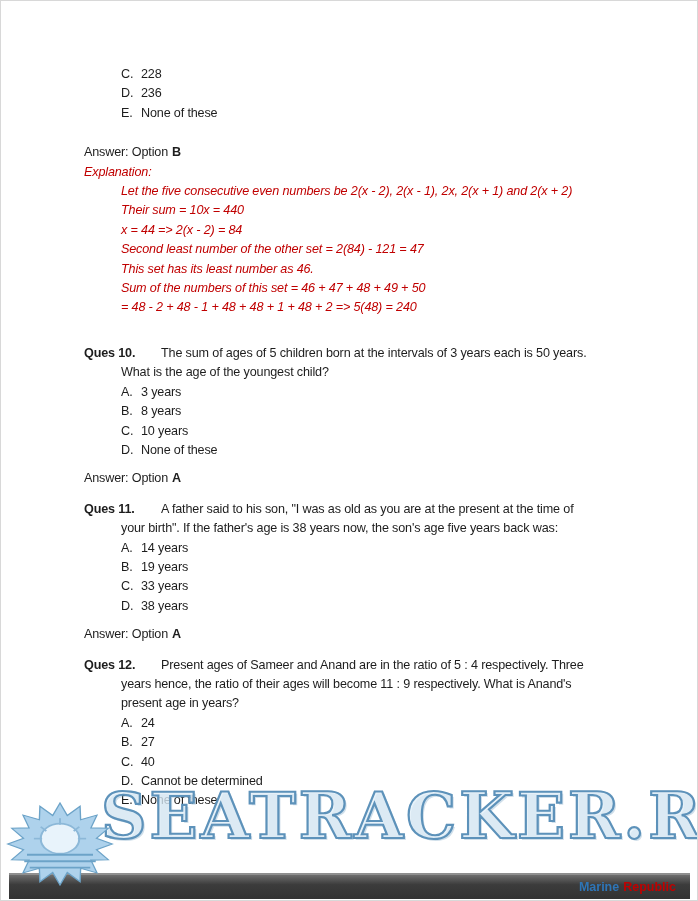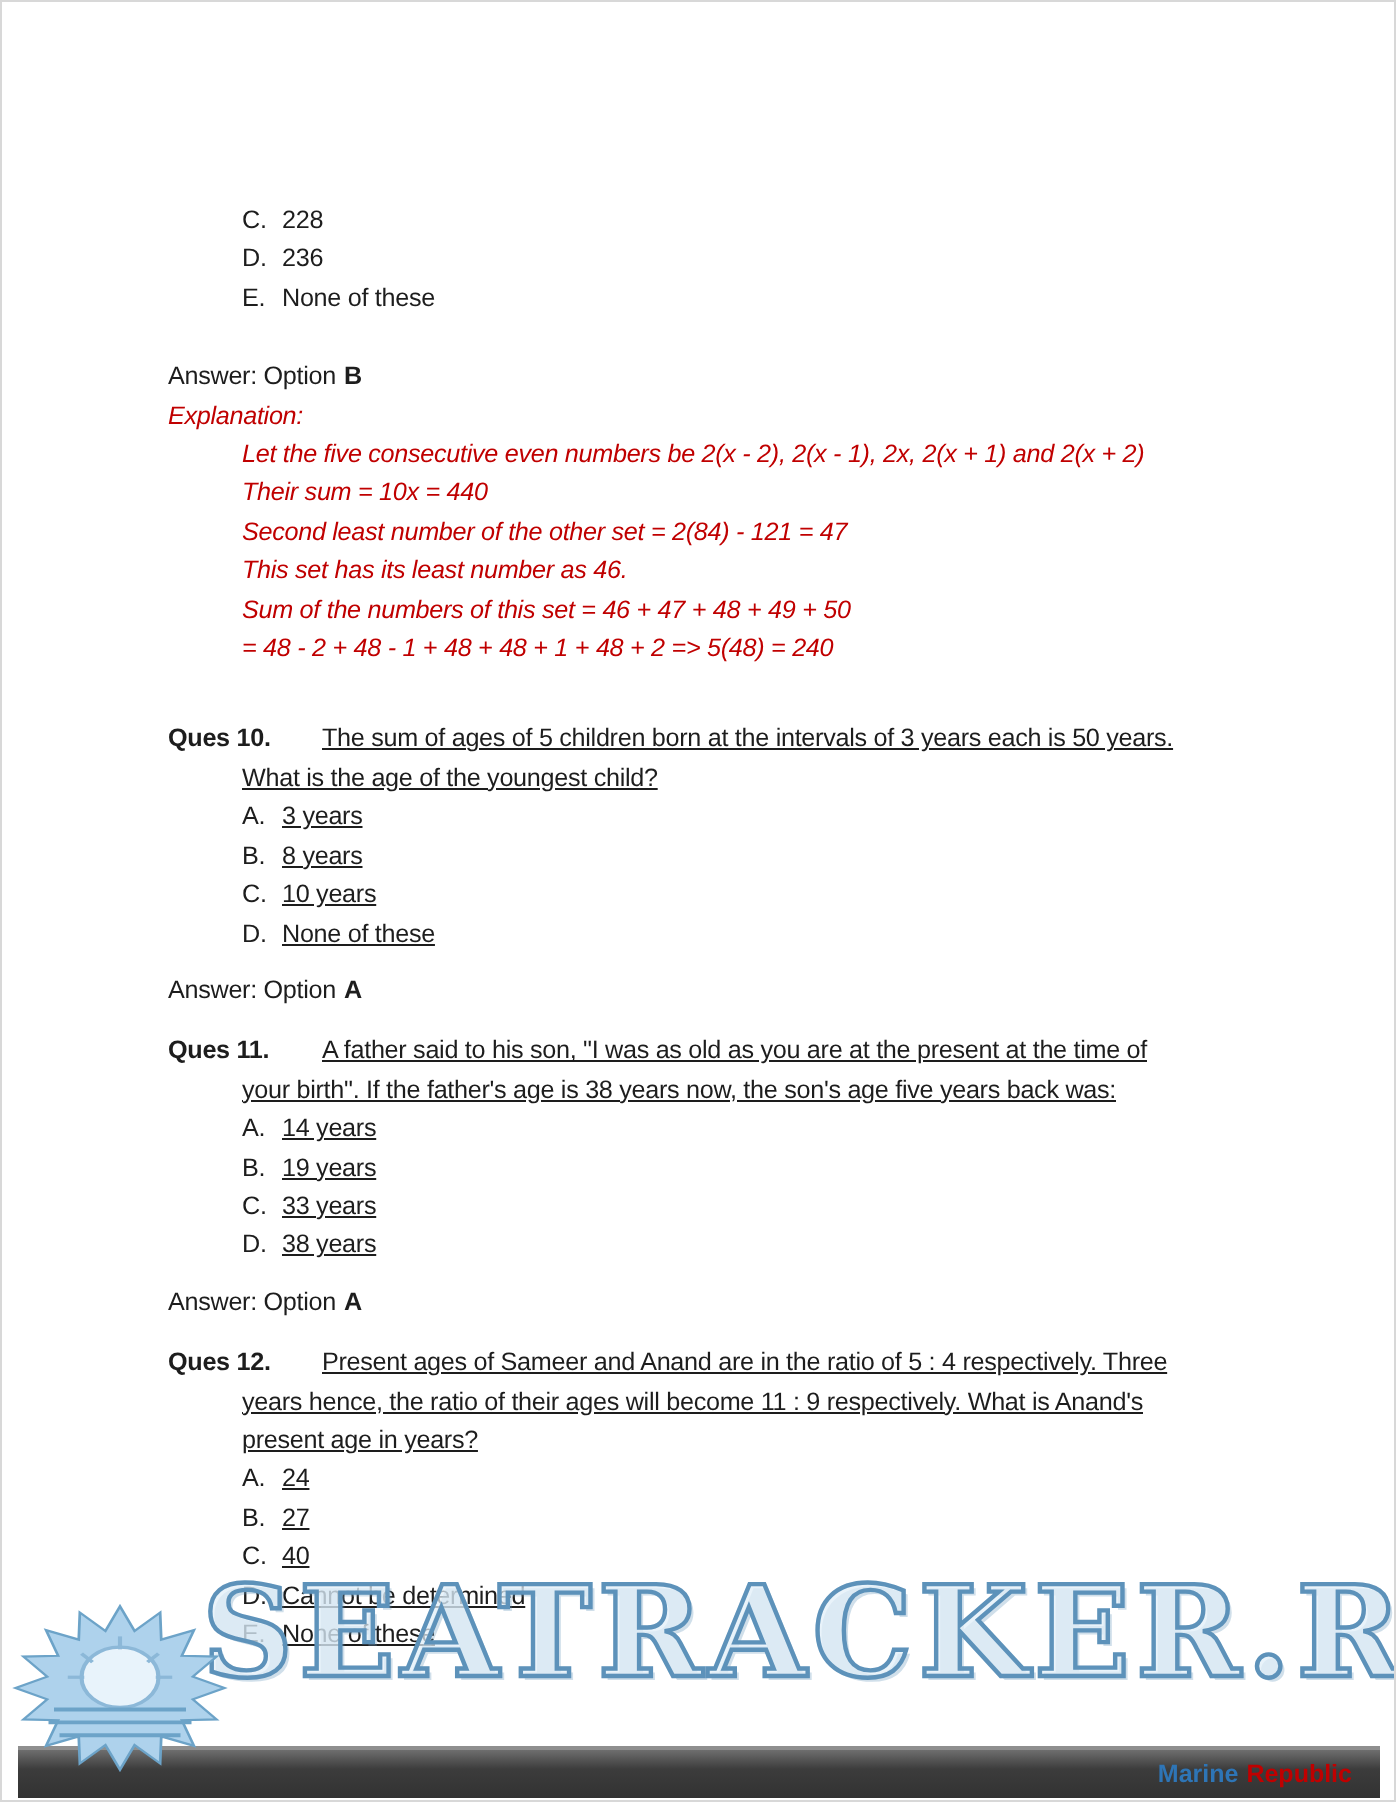--- a/index.html
+++ b/index.html
@@ -9,29 +9,29 @@
     position: relative;
     overflow: hidden;
     font-family: "Liberation Sans", sans-serif;
     font-size: 12.6px;
     letter-spacing: -0.15px;
     line-height: 19.4px;
     color: #1d1d1d;
     border: 1px solid #d8d8d8;
   }
   .content { position: absolute; left: 83px; top: 0; width: 548px; }
-  .prev-block { padding-top: 100px; }
+  .prev-block { padding-top: 64px; }
   .indent { margin-left: 37px; }
   .opt { white-space: nowrap; }
   .opt .lbl { display: inline-block; width: 20px; }
   .answer { margin-top: 9px; }
   .answer.tight { margin-top: 20px; }
   .answer .val { font-weight: bold; margin-left: 4px; }
   .expl { color: #c00000; font-style: italic; white-space: nowrap; }
-  .question { margin-left: 37px; margin-top: 11px; position: relative; text-decoration: underline; }
+  .question { margin-left: 37px; margin-top: 11px; position: relative; }
   .question.first-gap { margin-top: 26px; }
   .q-first { position: relative; padding-left: 40px; white-space: nowrap; }
   .qnum { position: absolute; left: -37px; top: 0; font-weight: bold; }
   .q-line { white-space: nowrap; }
 
   .watermark {
     position: absolute; left: 100px; top: 806px;
     font-family: "DejaVu Serif", serif;
     font-weight: bold;
     font-size: 63px;
@@ -75,20 +75,21 @@
     </div>
   </div>
 
   <div class="answer tight">
     <span>Answer: Option</span><span class="val">B</span>
   </div>
 
   <div class="expl">Explanation:</div>
   <div class="expl indent">Let the five consecutive even numbers be 2(x - 2), 2(x - 1), 2x, 2(x + 1) and 2(x + 2)</div>
   <div class="expl indent">Their sum = 10x = 440</div>
+  <div class="expl indent">x = 44 =&gt; 2(x - 2) = 84</div>
   <div class="expl indent">Second least number of the other set = 2(84) - 121 = 47</div>
   <div class="expl indent">This set has its least number as 46.</div>
   <div class="expl indent">Sum of the numbers of this set = 46 + 47 + 48 + 49 + 50</div>
   <div class="expl indent">= 48 - 2 + 48 - 1 + 48 + 48 + 1 + 48 + 2 =&gt; 5(48) = 240</div>
 
   <div class="question first-gap">
     <div class="q-first">
       <span class="qnum">Ques 10.</span>
       <span>The sum of ages of 5 children born at the intervals of 3 years each is 50 years.</span>
     </div>

